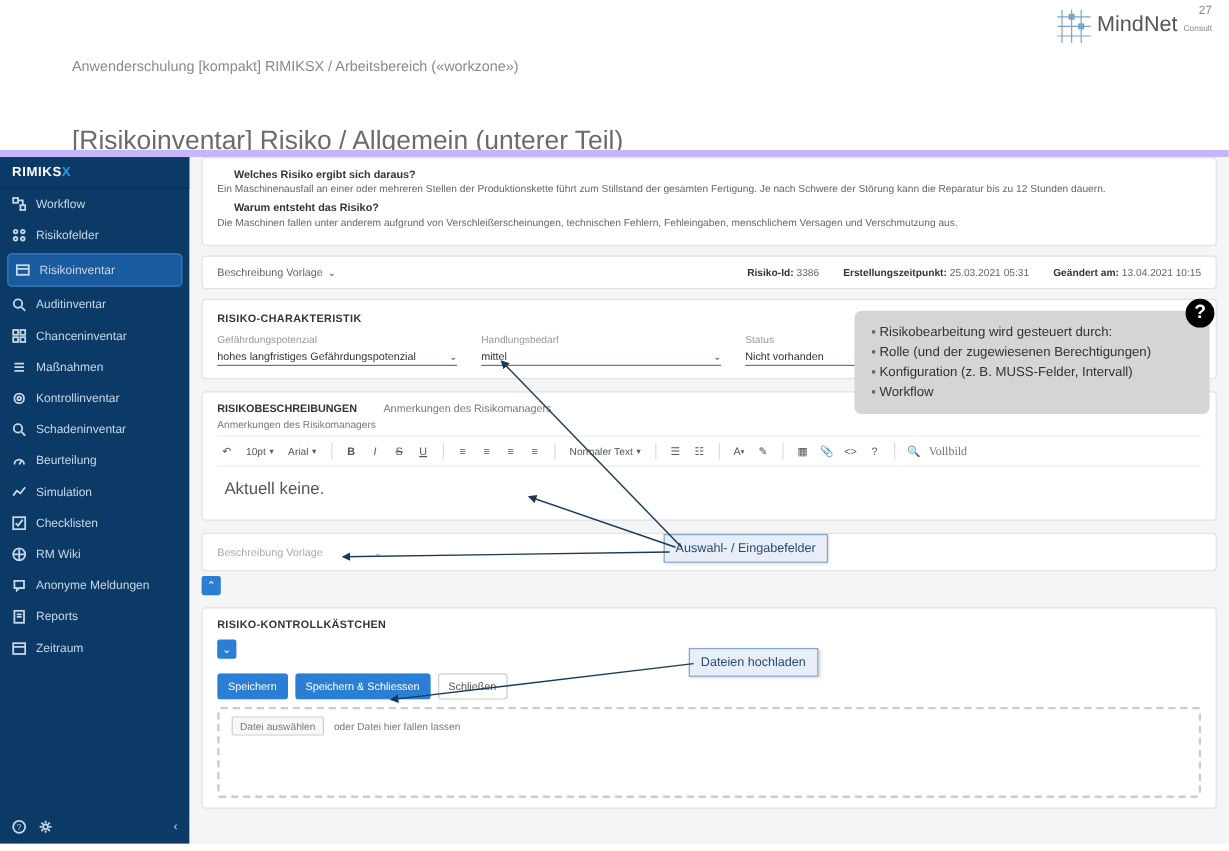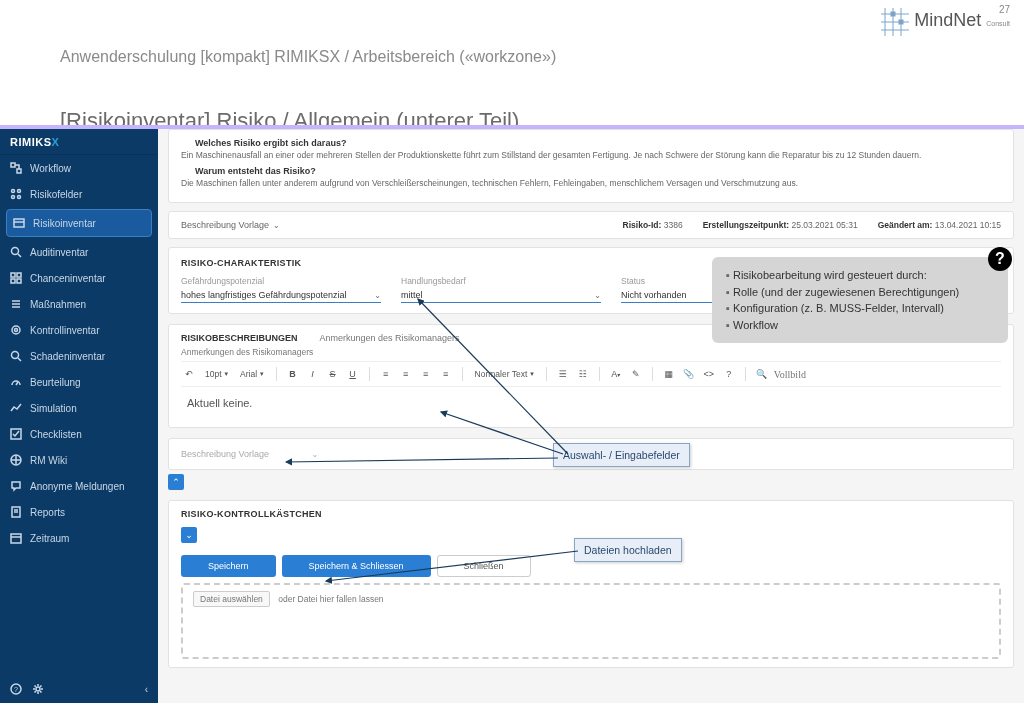--- a/index.html
+++ b/index.html
@@ -5,24 +5,24 @@
   * { box-sizing: border-box; margin: 0; padding: 0; }
   body { font-family: Arial, sans-serif; font-size: 10px; color: #333; background: #fff; width: 1024px; height: 709px; position: relative; overflow: hidden; }
   
   .page-number { position: absolute; top: 4px; right: 14px; font-size: 10px; color: #888; }
   .logo-wrap { position: absolute; top: 8px; right: 14px; text-align: right; }
   .logo-wrap .brand { font-size: 18px; color: #555; font-weight: 400; }
   .logo-wrap .brand .sub { font-size: 7px; color: #888; }
   .logo-grid { display:inline-block; vertical-align: middle; margin-right: 2px;}
   
   .slide-header { position: absolute; top: 48px; left: 60px; }
-  .slide-header .breadcrumb { font-size: 16px; color: #8a8a8a; margin-bottom: 8px; }
+  .slide-header .breadcrumb { font-size: 12px; color: #8a8a8a; margin-bottom: 8px; }
   .slide-header .title { font-size: 22px; color: #6b6b6b; font-weight: 400; margin-top: 42px; }
   
-  .app { position: absolute; top: 125px; left: 0; right: 0; bottom: 6px; display: flex; border-top: 4px solid #c4b5fd;}
+  .app { position: absolute; top: 125px; left: 0; right: 0; bottom: 6px; display: flex; border-top: 6px solid #c4b5fd;}
   
   .sidebar { width: 158px; background: #0c3a66; color: #d9e5f1; display: flex; flex-direction: column; font-size: 10px; position: relative; }
   .sidebar .logo { height: 26px; display:flex; align-items:center; padding:4px 10px; color:#fff; font-weight:bold; font-size:11px; letter-spacing:0.5px; background:#0c3a66; border-bottom:1px solid #0a3158;}
   .sidebar .logo .x { color:#2a9fd6; }
   .nav-item { display: flex; align-items: center; padding: 7px 10px; cursor: pointer; gap: 8px; font-size: 10px; color:#c7d7e6;}
   .nav-item.active { background: #1a5a9e; border-radius: 4px; margin: 2px 6px; padding: 7px 6px; border:1px solid #3a7fbf;}
   .nav-icon { width: 12px; height: 12px; flex-shrink:0; display:inline-flex; align-items:center; justify-content:center; }
   .nav-icon svg { width:12px; height:12px; stroke:#c7d7e6; fill:none; stroke-width:1.5;}
   .sidebar-footer { margin-top: auto; display:flex; align-items:center; padding:8px 10px; gap:10px; color:#c7d7e6;}
   .sidebar-footer .chev { margin-left:auto; }
@@ -53,29 +53,29 @@
   .desc-header .sub { color:#777;}
   .desc-header .icons { margin-left:auto; display:flex; gap:6px; color:#888;}
   .desc-sub { font-size:8.5px; color:#777; margin-bottom:4px;}
   
   .toolbar { display:flex; align-items:center; gap:4px; padding:4px 0; border-top:1px solid #eee; border-bottom:1px solid #eee; font-size:9px; color:#555;}
   .toolbar .sep { width:1px; height:14px; background:#ddd; margin:0 4px;}
   .toolbar .tb-sel { display:flex; align-items:center; gap:3px; padding:1px 4px; font-size:8.5px;}
   .toolbar .tb-btn { width:16px; height:16px; display:inline-flex; align-items:center; justify-content:center; cursor:pointer; font-size:9px; color:#555;}
   .toolbar input { border:none; font-size:10px; color:#999; width:50px;font-family:Liberation Serif, serif;}
   
-  .editor-body { padding:10px 6px; font-size:11px; color:#555;}
+  .editor-body { padding:10px 6px; font-size:14px; color:#555;}
   
   .vorlage2 { font-size:9px; color:#aaa; padding:10px 12px; background:#fff; border:1px solid #e2e2e2; border-radius:3px; margin-bottom:4px;}
   
   .collapse-toggle { width:16px; height:16px; background:#2a7fd4; color:#fff; display:inline-flex; align-items:center; justify-content:center; font-size:9px; border-radius:2px; cursor:pointer; margin-bottom:10px;}
   
   .kontroll-section { background:#fff; border:1px solid #e2e2e2; border-radius:3px; padding:8px 12px;}
   .btn-row { display:flex; gap:6px; margin:6px 0;}
-  .btn { padding:5px 26px; font-size:9px; border-radius:3px; cursor:pointer; border:1px solid transparent;}
+  .btn { padding:5px 8px; font-size:9px; border-radius:3px; cursor:pointer; border:1px solid transparent;}
   .btn-primary { background:#2a7fd4; color:#fff;}
   .btn-default { background:#fff; color:#555; border:1px solid #ccc;}
   
   .dropzone { border:2px dashed #ccc; border-radius:3px; padding:6px 10px 50px 10px; margin-top:6px; font-size:8.5px; color:#777;}
   .dropzone .picker { display:inline-block; border:1px solid #ccc; padding:2px 6px; border-radius:2px; background:#f8f8f8; margin-right:6px; cursor:pointer;}
   
   .annotation-box { position:absolute; background:#e8eef7; border:1px solid #8aa5c4; padding:5px 9px; font-size:10.5px; color:#2a4a6f; box-shadow:1px 1px 3px rgba(0,0,0,0.2);}
   .help-bubble { position:absolute; background:#d5d5d5; border-radius:6px; padding:10px 14px; font-size:11px; color:#333; width:296px; line-height:1.5;}
   .help-bubble ul { list-style:none; padding-left:0;}
   .help-bubble li::before { content:"▪ "; color:#666;}

